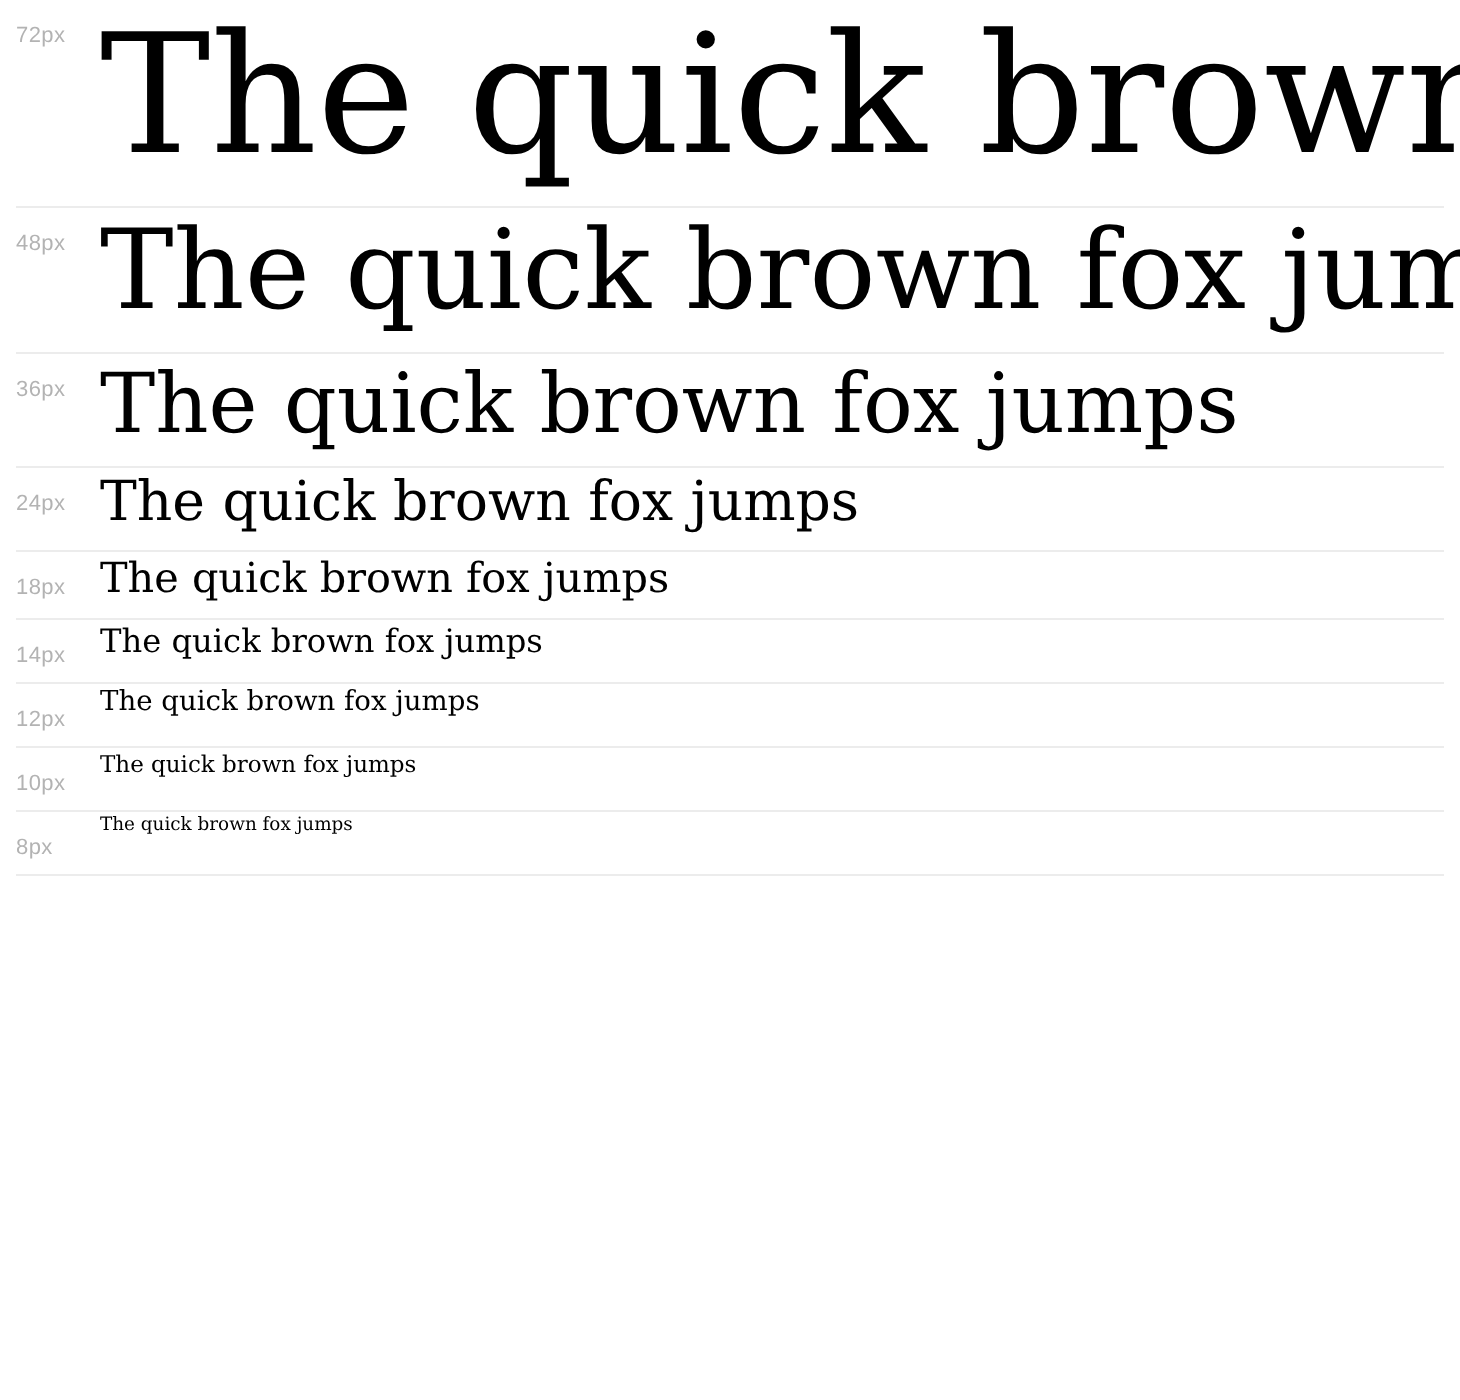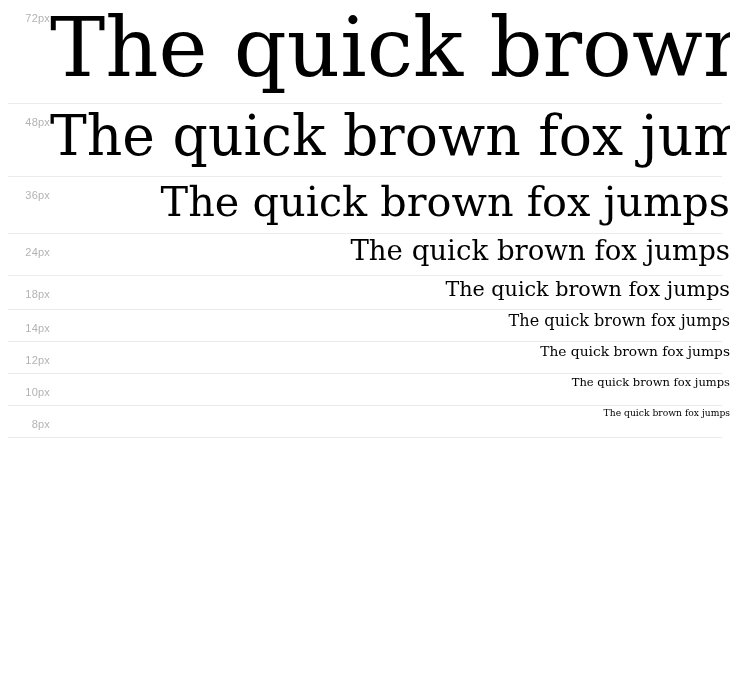--- a/index.html
+++ b/index.html
@@ -8,21 +8,20 @@
   }
   body {
     width: 730px;
     height: 700px;
     background: var(--bg, #ffffff);
     overflow: hidden;
     font-family: "DejaVu Serif", serif;
   }
   .waterfall {
     padding: 0 8px;           
-    text-align: right;
   }
   .row {
     display: flex;
     align-items: flex-start;
     min-height: 31px;         
     border-bottom: 1px solid var(--divider, #ececec);
   }
   .size-label {
     flex: 0 0 42px;
     padding-top: 12px;

